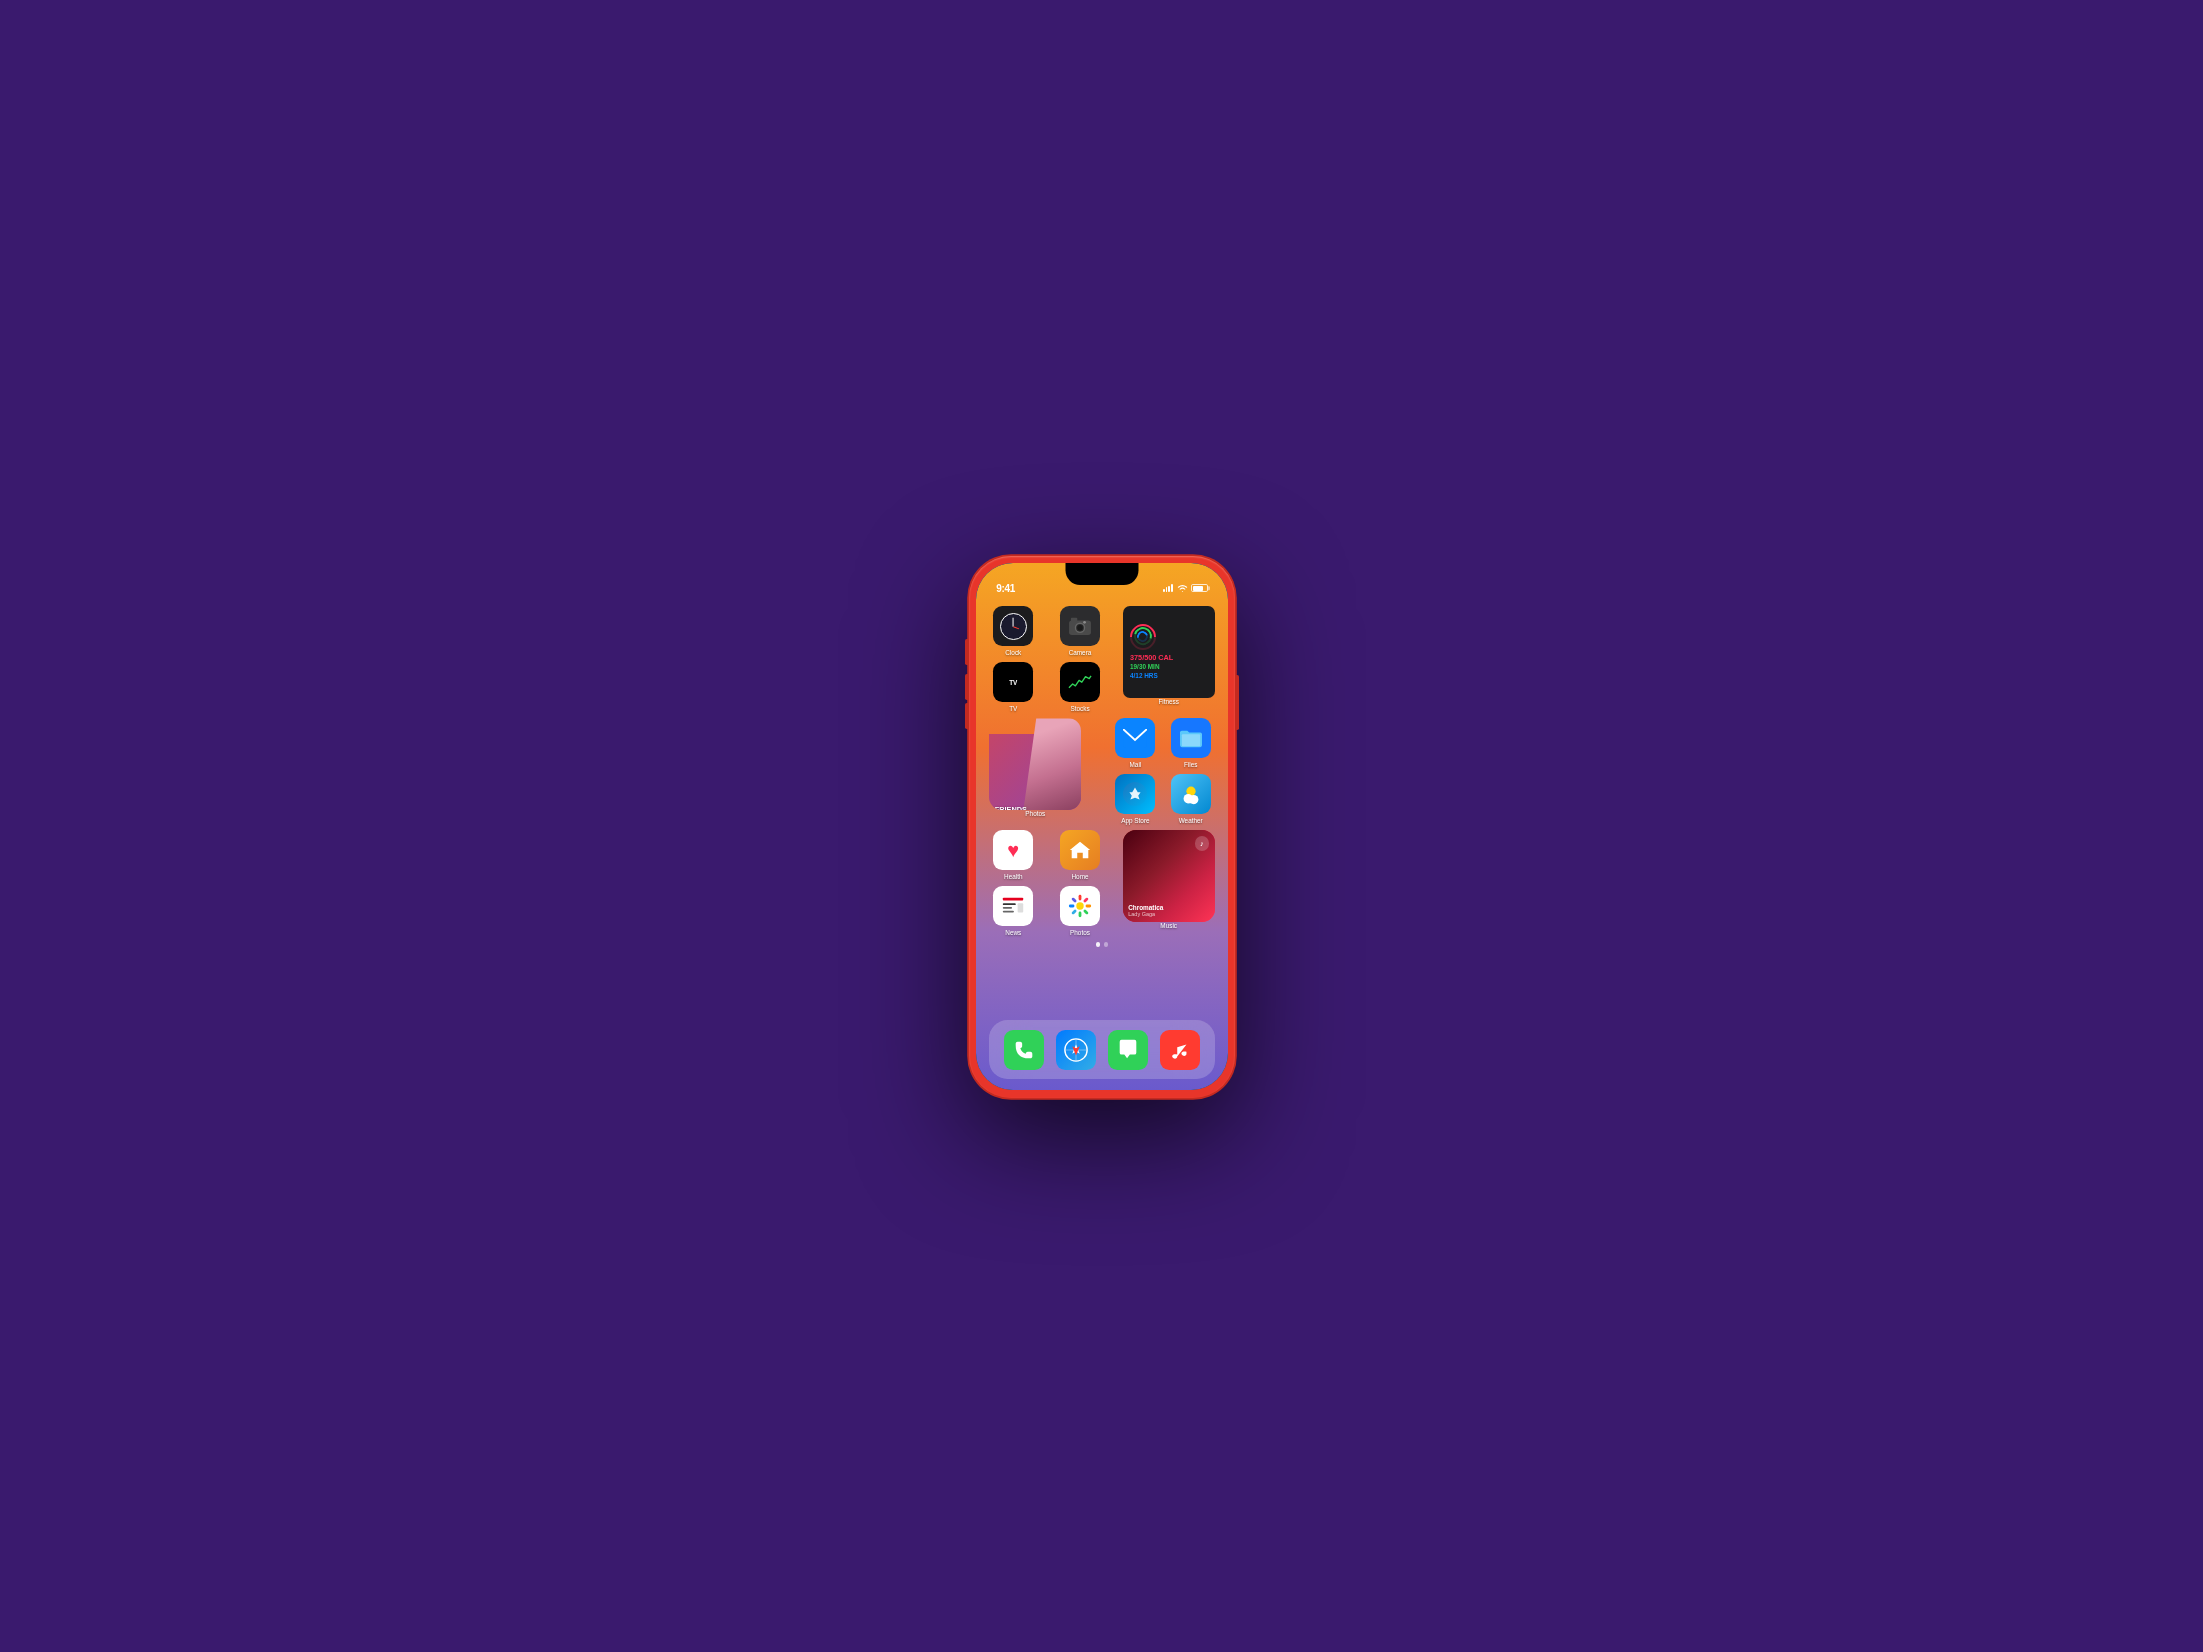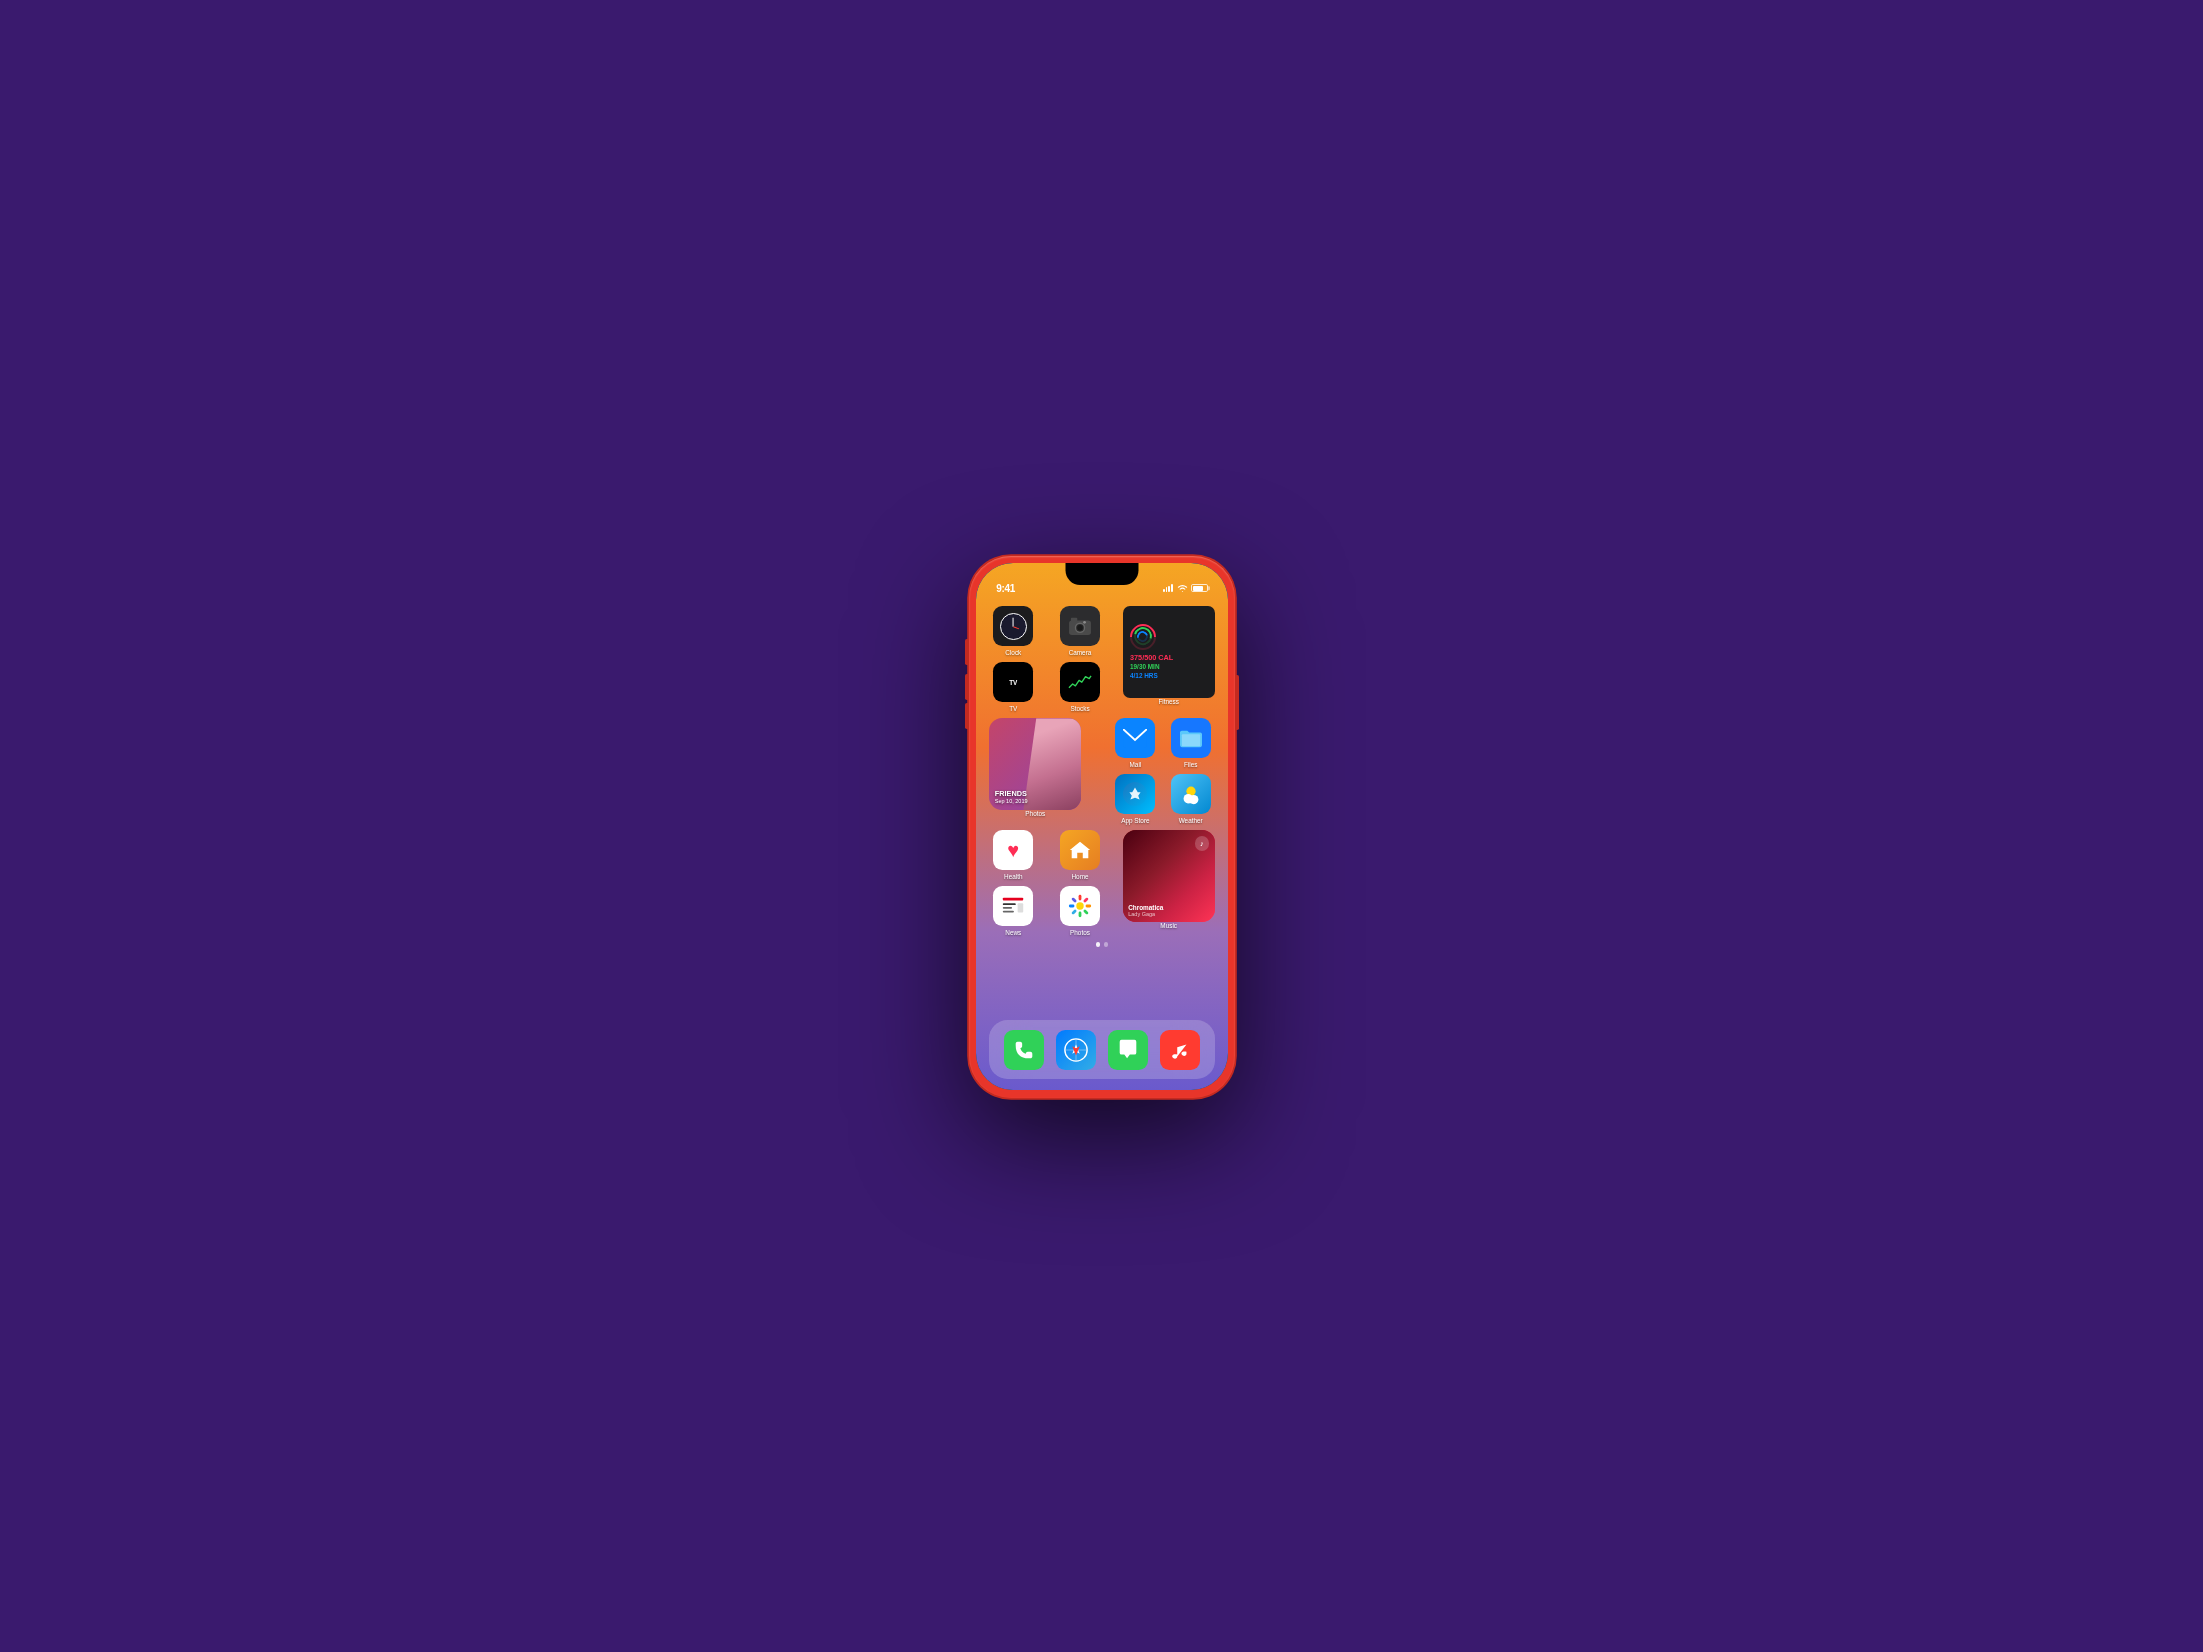--- a/index.html
+++ b/index.html
@@ -298,20 +298,21 @@
       position: relative;
     }
     .photos-widget-bg {
       width: 100%;
       height: 100%;
       background: linear-gradient(135deg, #c44569, #8e44ad);
       display: flex;
       align-items: flex-end;
       justify-content: flex-start;
       padding: 5.5px;
+      margin-top: 16px;
     }
     .photos-label-text {
       font-size: 7.3px;
       color: #fff;
       font-weight: 600;
       line-height: 1.2;
       text-shadow: 0 0.9px 2.8px rgba(0,0,0,0.7);
     }
     
     .person-img {

